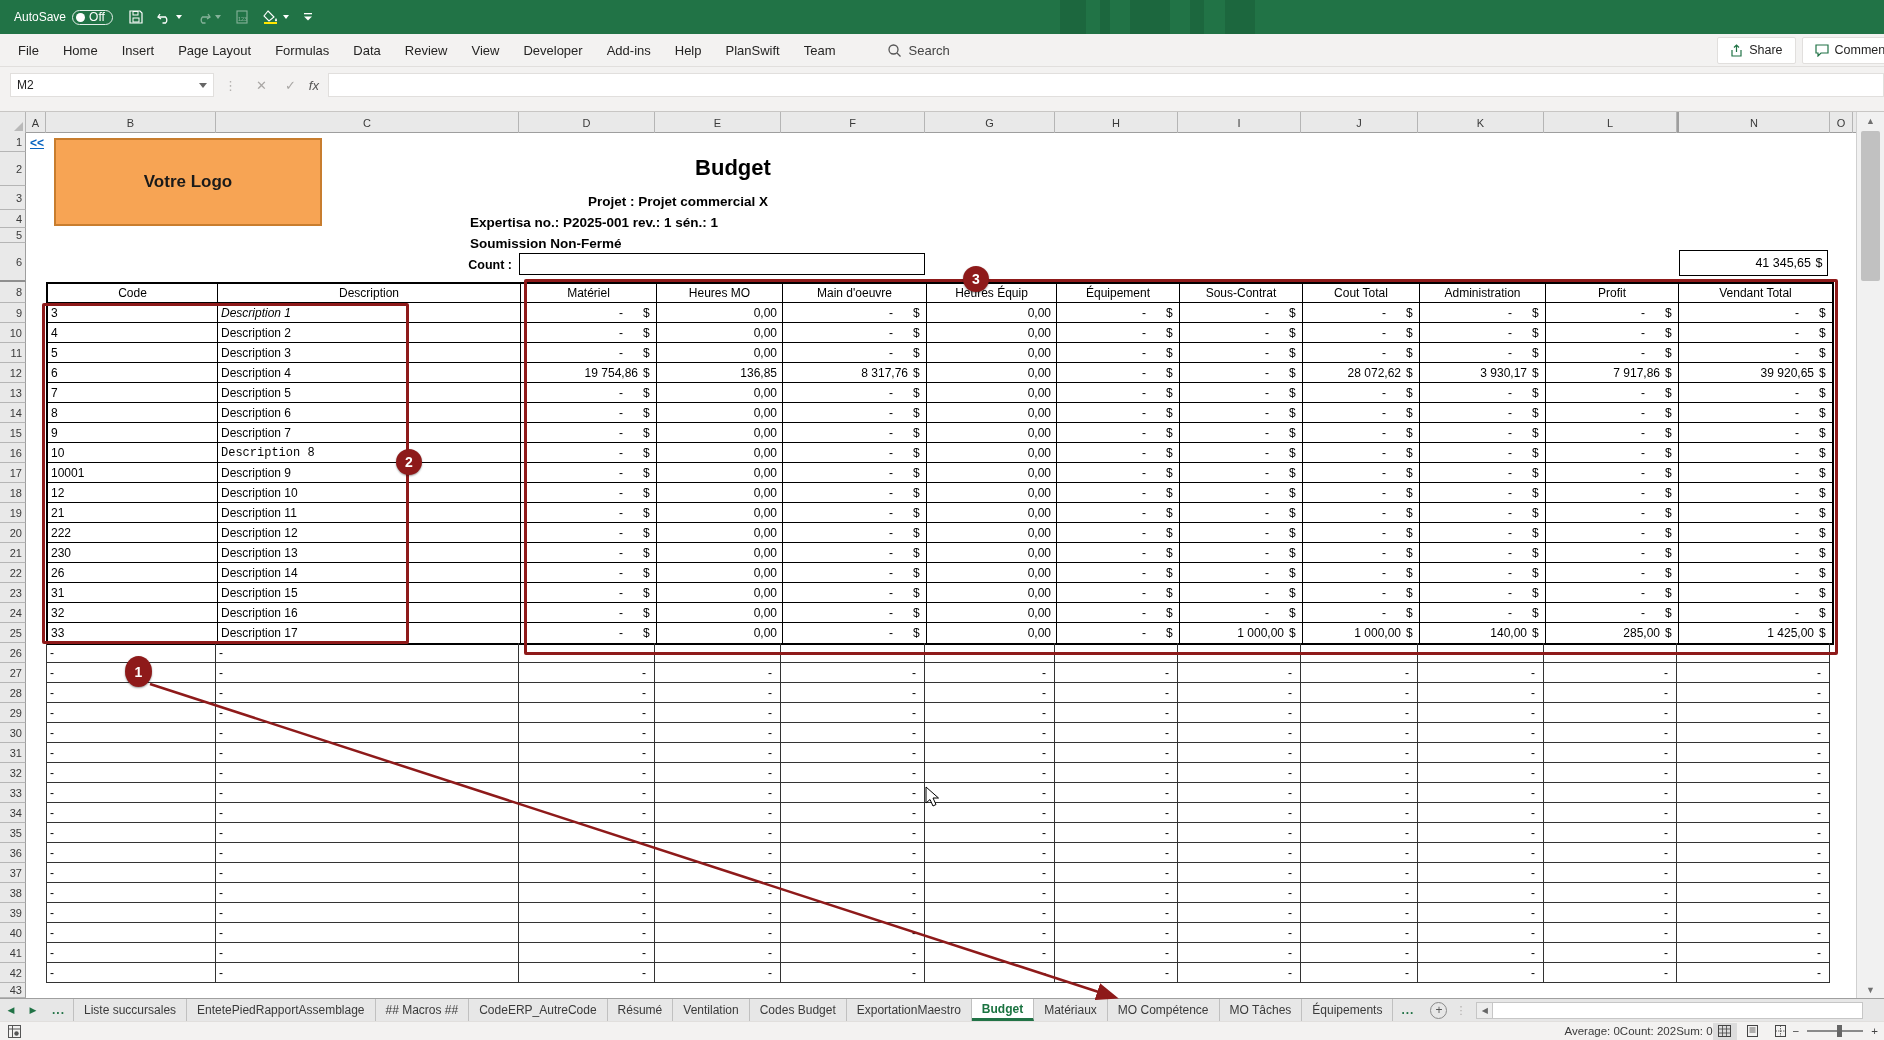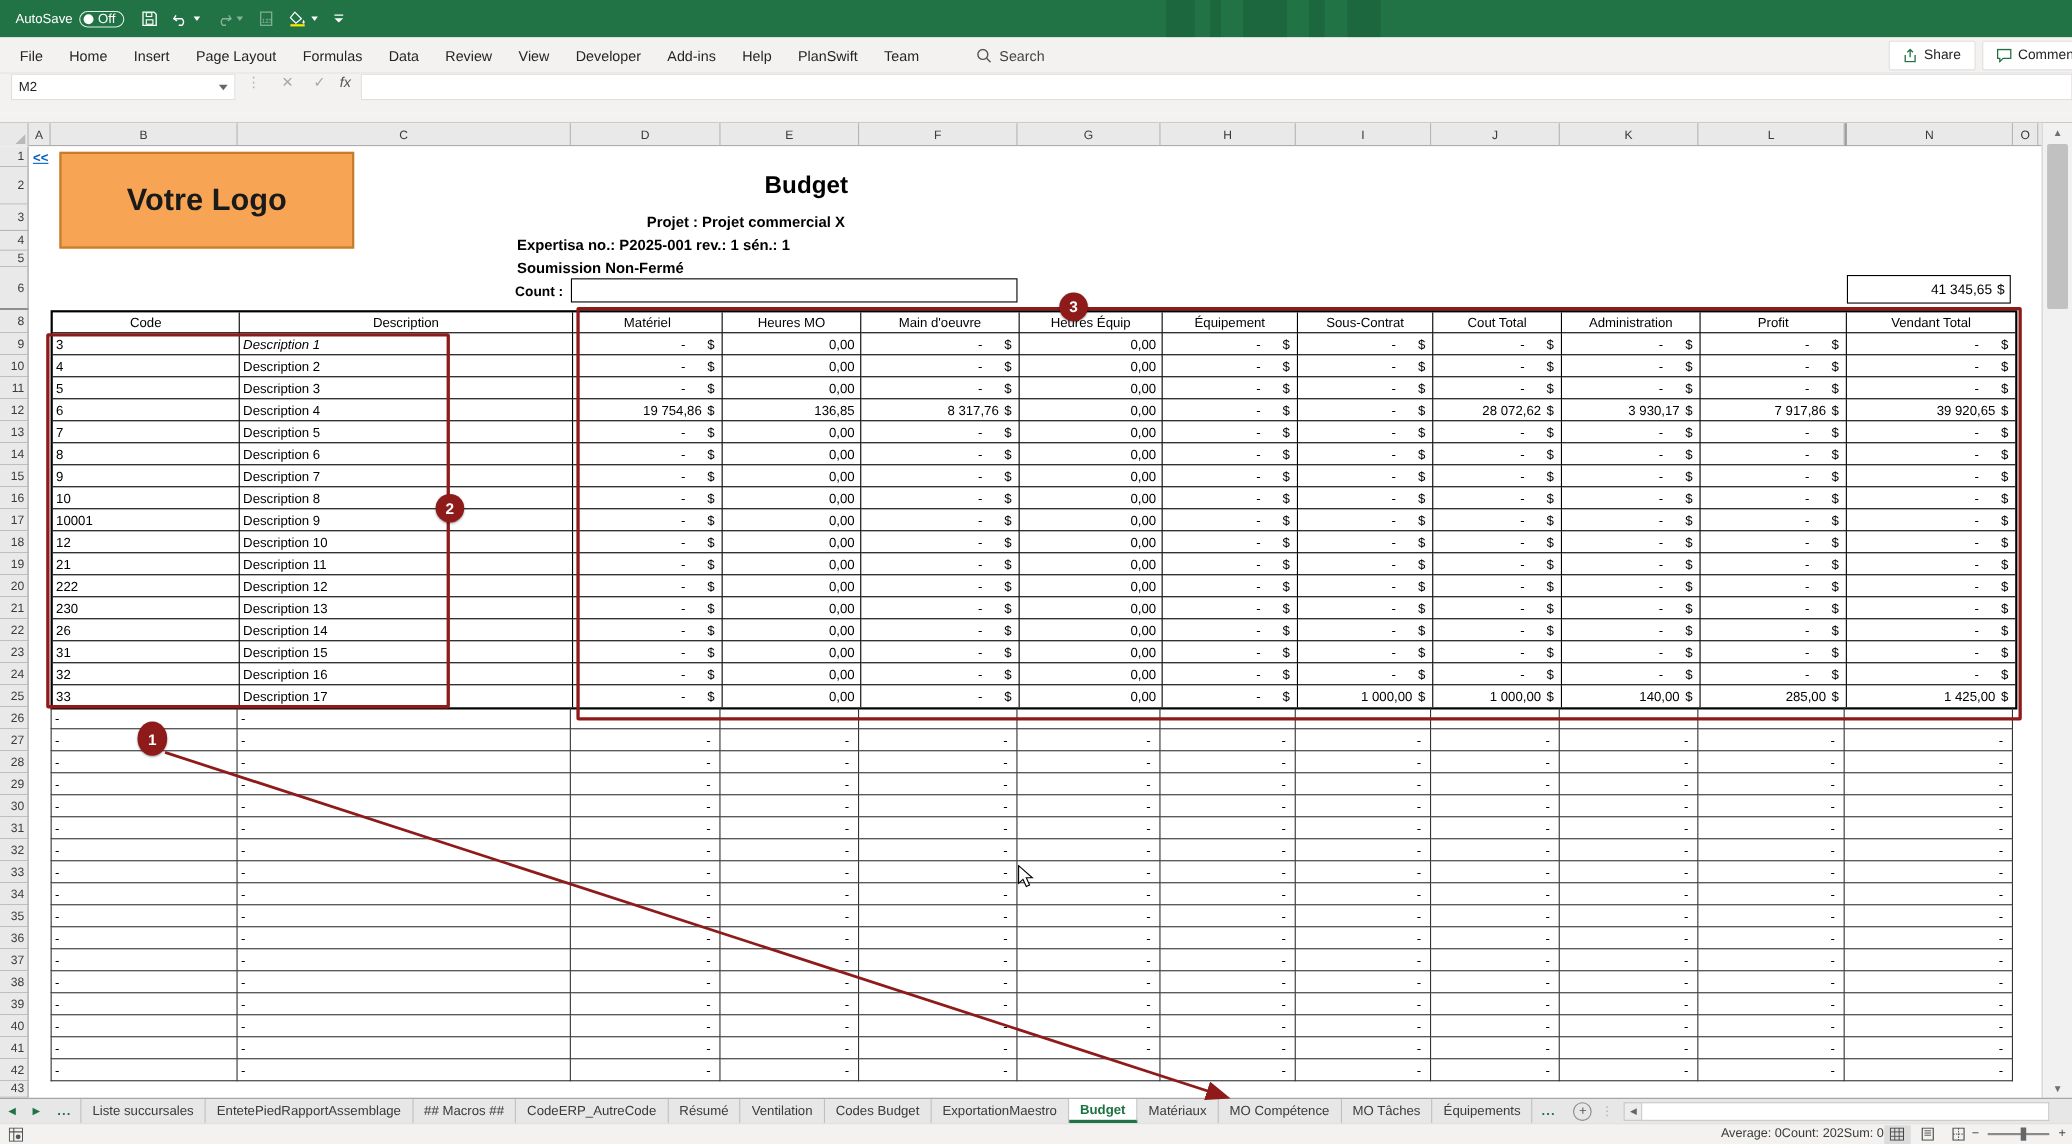--- a/index.html
+++ b/index.html
@@ -26,21 +26,21 @@
   
   #menubar{left:0;top:34px;width:1884px;height:33px;background:#f3f2f1;display:flex;align-items:center;font-size:13px;color:#252423;border-bottom:1px solid #e1dfdd}
   .mtab{padding:0 12px;height:33px;display:flex;align-items:center;cursor:default}
   .mtab:first-child{margin-left:6px}
   #searchbox{display:flex;align-items:center;gap:8px;margin-left:40px;color:#444}
   #mb-right{margin-left:auto;display:flex;align-items:center;height:33px}
   .mb-btn{background:#fff;border:1px solid #e1dfdd;height:27px;display:flex;align-items:center;gap:6px;padding:0 12px;font-size:12.5px;margin-left:6px;border-radius:2px}
   #comments-button{margin-right:-24px}
 
   
-  #formulabar{left:0;top:67px;width:1884px;height:36px;background:#f3f2f1;display:flex;align-items:flex-start}
+  #formulabar{left:0;top:67px;width:1884px;height:36px;background:#f3f2f1;display:flex;align-items:center}
   #namebox{width:204px;height:24px;background:#fff;border:1px solid #e1dfdd;margin-left:10px;display:flex;align-items:center;font-size:12px;color:#222;padding:0 6px}
   #namebox .nb-text{flex:1}
   .nb-arrow{width:0;height:0;border-left:4px solid transparent;border-right:4px solid transparent;border-top:5px solid #666}
   .fb-sep{color:#b5b3b1;margin:0 10px;font-size:13px}
   .fb-ico{color:#a8a6a4;font-size:13px;margin:0 9px}
   #fx{color:#555;font-style:italic;font-size:13px;margin:0 9px 0 4px}
   #formulafield{flex:1;height:24px;background:#fff;border:1px solid #e1dfdd;margin-right:0}
   #gapstrip{left:0;top:103px;width:1884px;height:9px;background:#f3f2f1;border-bottom:1px solid #c8c6c4}
 
   
@@ -49,21 +49,21 @@
   .ch.corner{background:#e9e9e9;position:relative}
   .ch.corner:after{content:"";position:absolute;right:2px;bottom:2px;border-left:9px solid transparent;border-bottom:9px solid #b9b9b9}
   .ch.colN{border-left:2px solid #9e9e9e}
   #gridbody{left:0;top:133px;width:1856px;height:865px;background:#fff;overflow:hidden}
   #rowheaders{position:absolute;left:0;top:0;width:26px}
   .rh{width:26px;background:#e9e9e9;border-bottom:1px solid #b5b5b5;border-right:1px solid #9e9e9e;font-size:11px;color:#3a3a3a;display:flex;align-items:center;justify-content:flex-end;padding-right:3px}
   .rh.hiddenrow{border-bottom:2px solid #8f8f8f}
 
   
   #a1-link{left:30px;top:3px;font-size:12px;color:#0563c1;text-decoration:underline;font-weight:bold}
-  #logo{left:54px;top:5px;width:268px;height:88px;background:#f7a454;border:2px solid #c87d2e;display:flex;align-items:center;justify-content:center;font-size:28px;font-weight:bold;color:#1a1a1a}
+  #logo{left:54px;top:5px;width:268px;height:88px;background:#f7a454;border:2px solid #c87d2e;display:flex;align-items:center;justify-content:center;font-size:17px;font-weight:bold;color:#1a1a1a}
   #sheet-title{left:533px;top:22px;width:400px;text-align:center;font-size:22px;font-weight:bold;color:#000}
   #project-line{left:478px;top:61px;width:400px;text-align:center;font-size:13.5px;font-weight:bold}
   #ref-line{left:470px;top:82px;font-size:13.5px;font-weight:bold}
   #status-line{left:470px;top:103px;font-size:13.5px;font-weight:bold}
   #note-label{left:448px;top:125px;width:64px;text-align:right;font-size:12.5px;font-weight:bold}
   #note-box{left:519px;top:120px;width:406px;height:22px;background:#fff;border:1px solid #000}
   #total-cell{left:1679px;top:117px;width:149px;height:26px;border:1px solid #000;display:flex;align-items:center;font-size:12.5px}
   #total-cell .v{flex:1;text-align:right}
   #total-cell .c{width:16px;text-align:center}
 
@@ -594,21 +594,21 @@
             <span class="v dash">-</span>
             <span class="c">$</span>
           </div>
           <div class="tc mc" style="width: 153px; height: 20px;">
             <span class="v dash">-</span>
             <span class="c">$</span>
           </div>
         </div>
         <div class="trow">
           <div class="tc left" style="width: 170px; height: 20px;">10</div>
-          <div class="tc left" style="width: 303px; height: 20px;">Description 8</div>
+          <div class="tc left" style="width: 303px; height: 20px; font-family: Liberation Mono, monospace;">Description 8</div>
           <div class="tc mc" style="width: 136px; height: 20px;">
             <span class="v dash">-</span>
             <span class="c">$</span>
           </div>
           <div class="tc num" style="width: 126px; height: 20px;">0,00</div>
           <div class="tc mc" style="width: 144px; height: 20px;">
             <span class="v dash">-</span>
             <span class="c">$</span>
           </div>
           <div class="tc num" style="width: 130px; height: 20px;">0,00</div>

